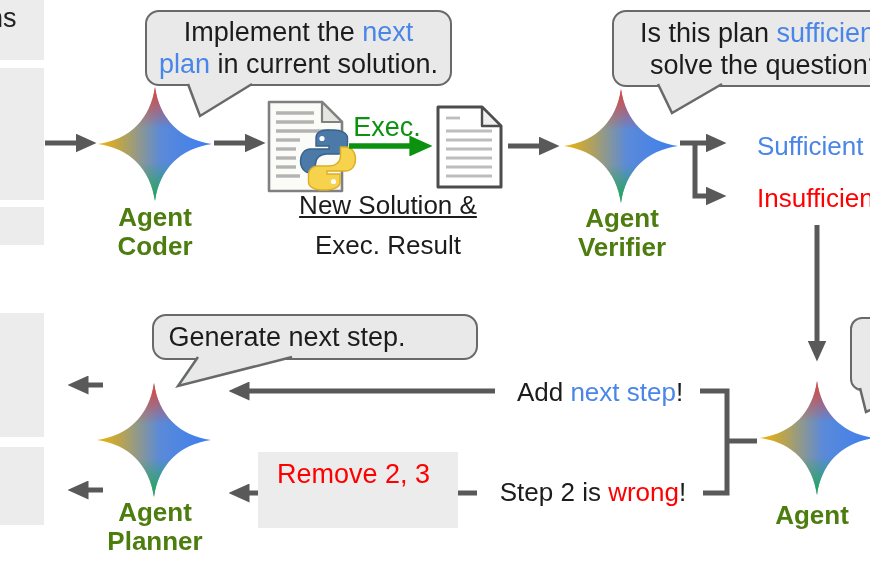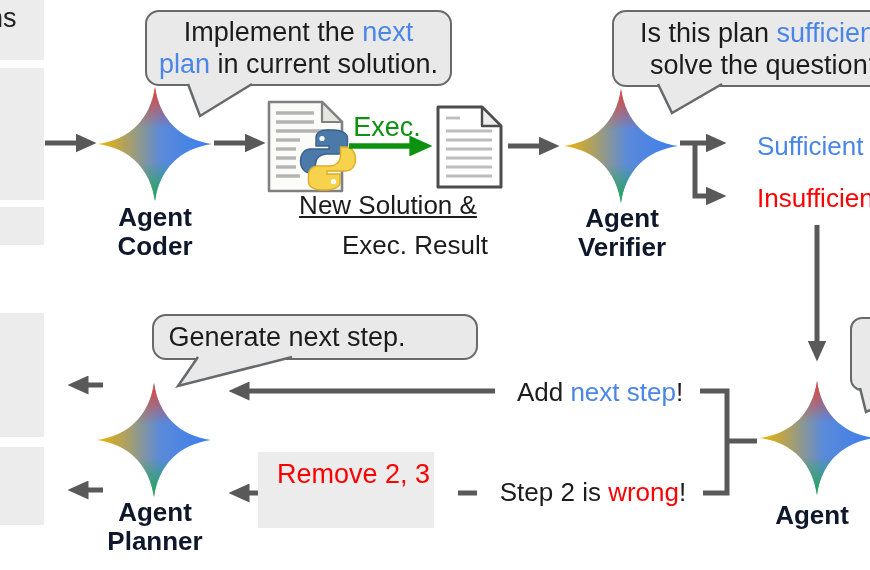--- a/index.html
+++ b/index.html
@@ -13,30 +13,30 @@
   .grybox{position:absolute;left:0;width:44px;background:var(--box-fill,#ececec);}
   .bubble{
     position:absolute;background:var(--bubble-fill,#e9e9e9);
     border:2.5px solid var(--bubble-border,#67696b);border-radius:14px;
     box-sizing:border-box;
   }
   .btxt{position:absolute;font-size:27px;line-height:32px;text-align:center;white-space:nowrap;}
   .lbl{position:absolute;font-size:26px;white-space:nowrap;}
   .agent-name{
     position:absolute;font-size:26px;font-weight:bold;line-height:29px;
-    text-align:center;transform:translateX(-50%);white-space:nowrap;color:#0f172a;
+    text-align:center;transform:translateX(-50%);white-space:nowrap;color:#4d7c0f;
   }
   .blue{color:var(--blue,#4a85e8);}
   .red{color:var(--red,#ff0000);}
   .green{color:var(--green,#0d9210);}
   .center-x{transform:translateX(-50%);}
   #overlay{position:absolute;left:0;top:0;z-index:6;pointer-events:none;}
   .star{position:absolute;z-index:4;}
   .removebox{
-    position:absolute;left:258px;top:452px;width:176px;height:76px;
+    position:absolute;left:258px;top:452px;width:200px;height:76px;
     background:var(--box-fill,#ececec);font-size:27px;line-height:36px;
     padding:4px 0 0 19px;box-sizing:border-box;z-index:2;
   }
 </style>
 </head>
 <body style="--blue: #4a85e8; --red: #ff0000; --green: #0d9210; --bubble-fill: #e9e9e9; --bubble-border: #67696b; --box-fill: #ececec;">
 
 <svg width="0" height="0" style="position:absolute" aria-hidden="true">
   <defs>
     <linearGradient id="gx" x1="0" y1="0.5" x2="1" y2="0.5">
@@ -114,21 +114,21 @@
     <line x1="11" y1="27" x2="57" y2="27"></line>
     <line x1="11" y1="36" x2="57" y2="36"></line>
     <line x1="11" y1="45" x2="57" y2="45"></line>
     <line x1="11" y1="54" x2="57" y2="54"></line>
     <line x1="11" y1="63" x2="57" y2="63"></line>
     <line x1="11" y1="72" x2="57" y2="72"></line>
   </g>
 </svg>
 
 <div class="lbl center-x" style="left:388px;top:190px;text-decoration:underline;">New Solution &amp;</div>
-<div class="lbl center-x" style="left:388px;top:230px;margin-left:27px;">Exec. Result</div>
+<div class="lbl center-x" style="left:388px;top:230px;">Exec. Result</div>
 
 <div class="bubble" style="left:612px;top:10px;width:300px;height:77px;"></div>
 <div class="lbl" style="left:640px;top:18px;font-size:27px;z-index:2;"><span>Is this plan </span><span class="blue">sufficient</span></div>
 <div class="lbl" style="left:650px;top:50px;font-size:27px;z-index:2;">solve the question?</div>
 <svg class="star" style="left:564px;top:89px;" width="114" height="114">
     <use href="#gstar" width="114" height="114"></use>
   </svg>
 <div class="agent-name" style="left:622px;top:204px;">
   <div>Agent</div>
   <div>Verifier</div>

